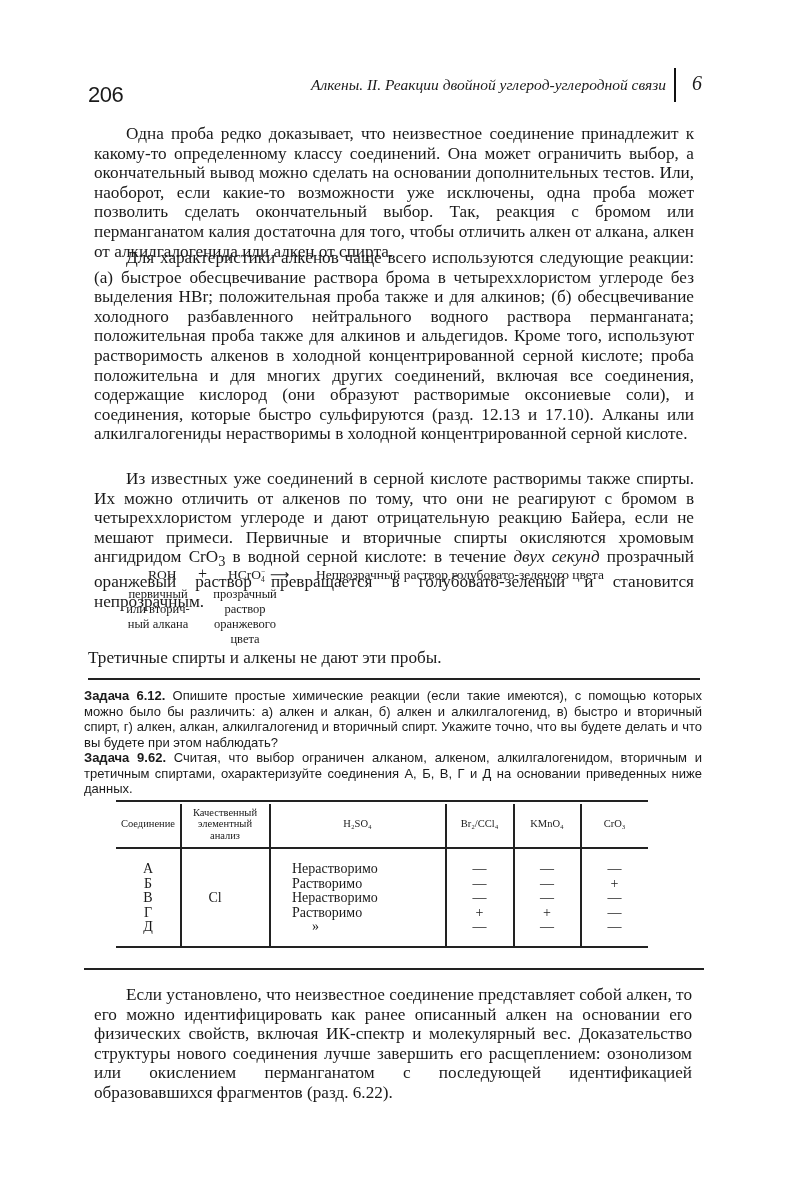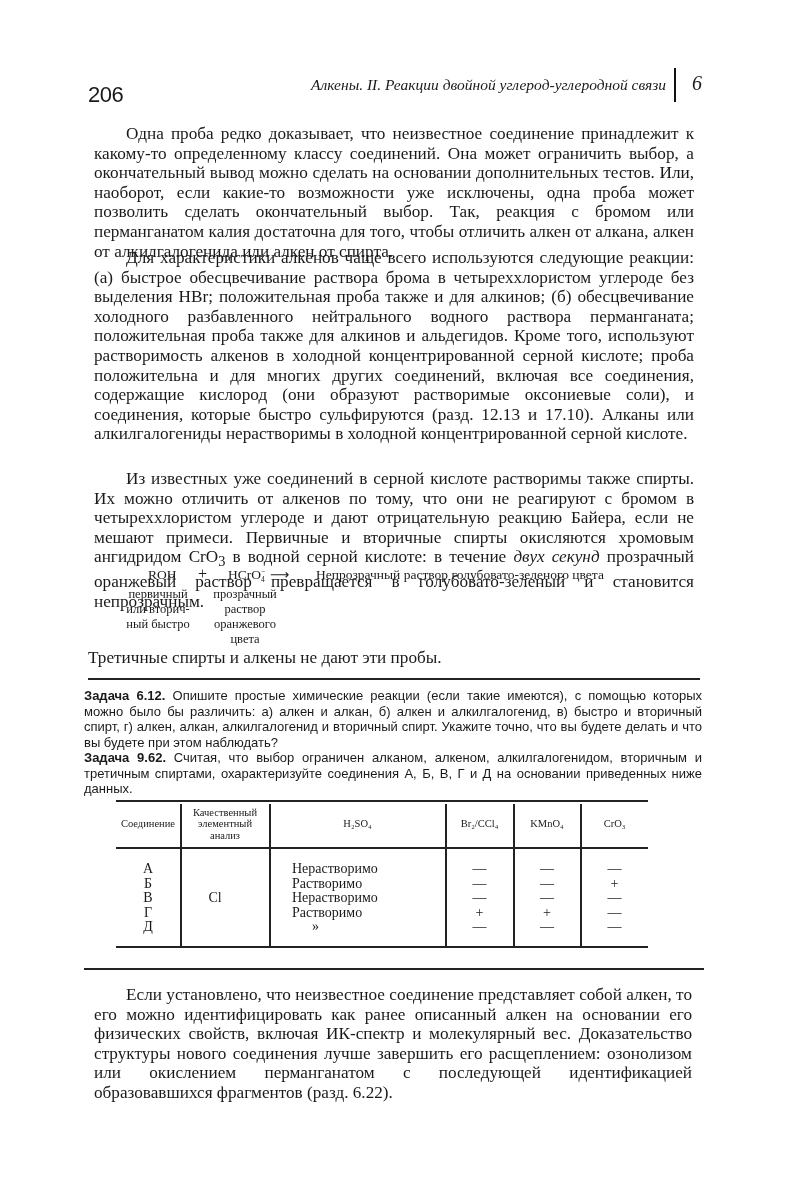--- a/index.html
+++ b/index.html
@@ -76,21 +76,21 @@
 
   <div class="eq">
     <span class="eq-line eq-roh">ROH</span>
     <span class="eq-line eq-plus">+</span>
     <span class="eq-line eq-hcro"><span>HCrO</span><span style="display:inline-block;vertical-align:middle;line-height:8px;font-size:9px;"><sup style="display:block;vertical-align:baseline;">−</sup><sub style="display:block;vertical-align:baseline;">4</sub></span></span>
     <span class="eq-line eq-arrow">⟶</span>
     <span class="eq-line eq-product">Непрозрачный раствор голубовато-зеленого цвета</span>
     <div class="eq-note eq-note1">
       <div>первичный</div>
       <div>или вторич-</div>
-      <div>ный быстро</div>
+      <div>ный алкана</div>
     </div>
     <div class="eq-note eq-note2">
       <div>прозрачный</div>
       <div>раствор</div>
       <div>оранжевого</div>
       <div>цвета</div>
     </div>
   </div>
 
   <div class="p4">Третичные спирты и алкены не дают эти пробы.</div>

